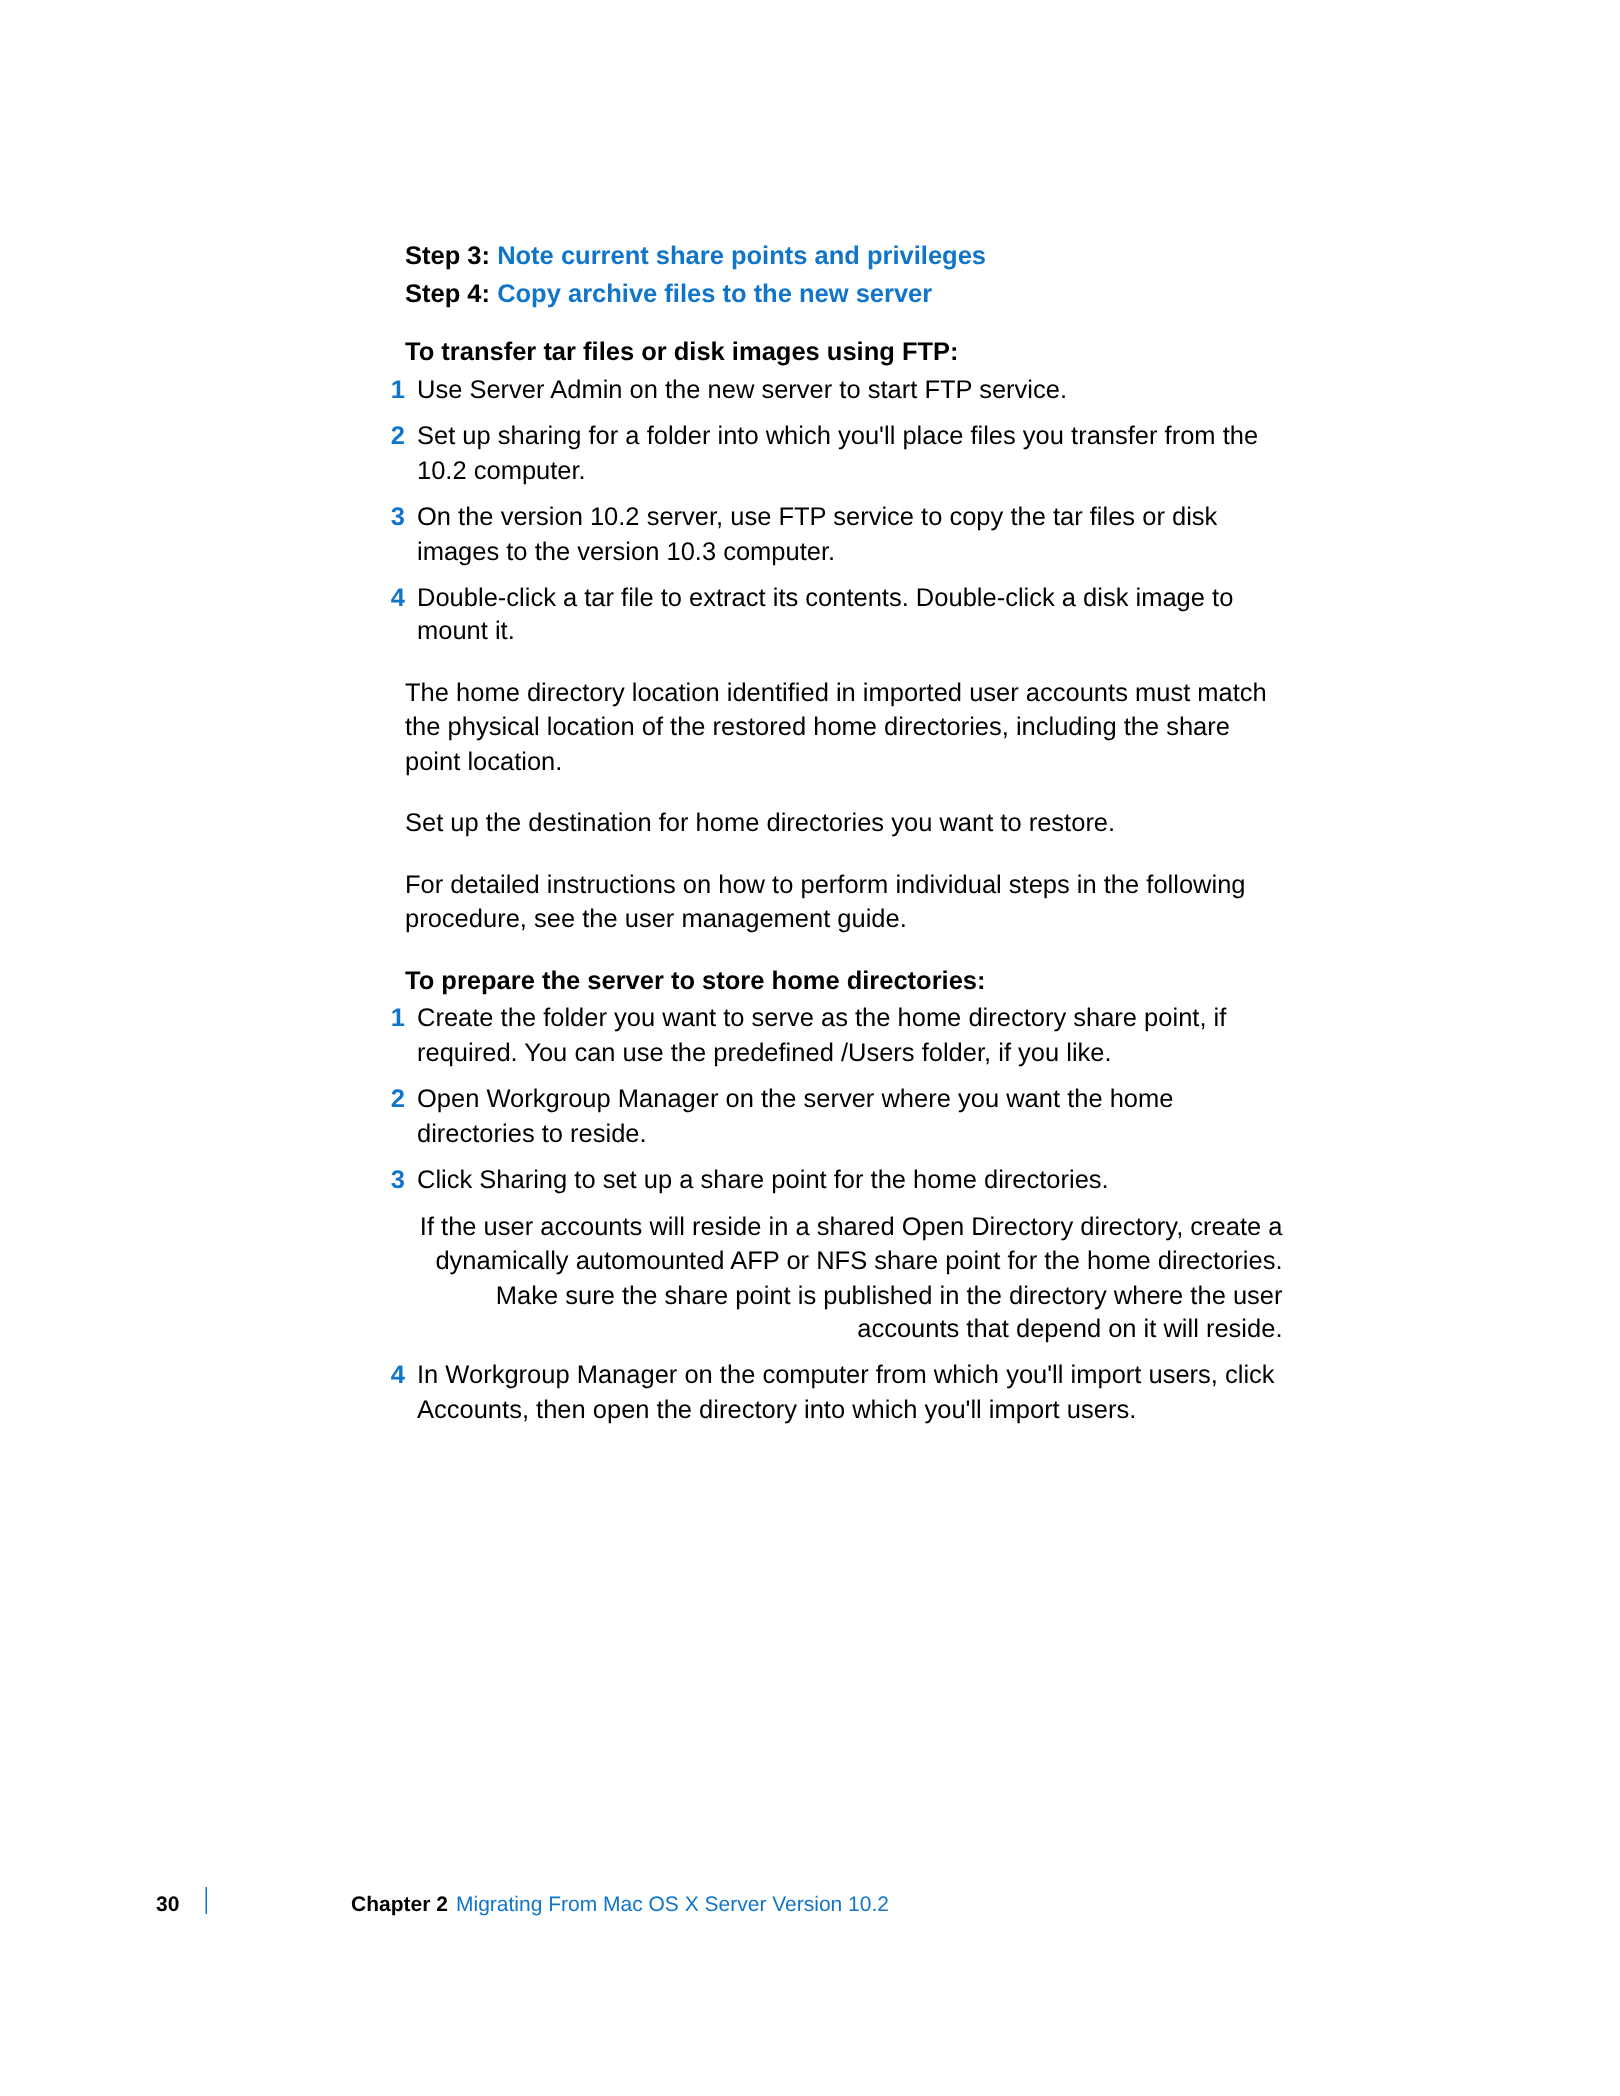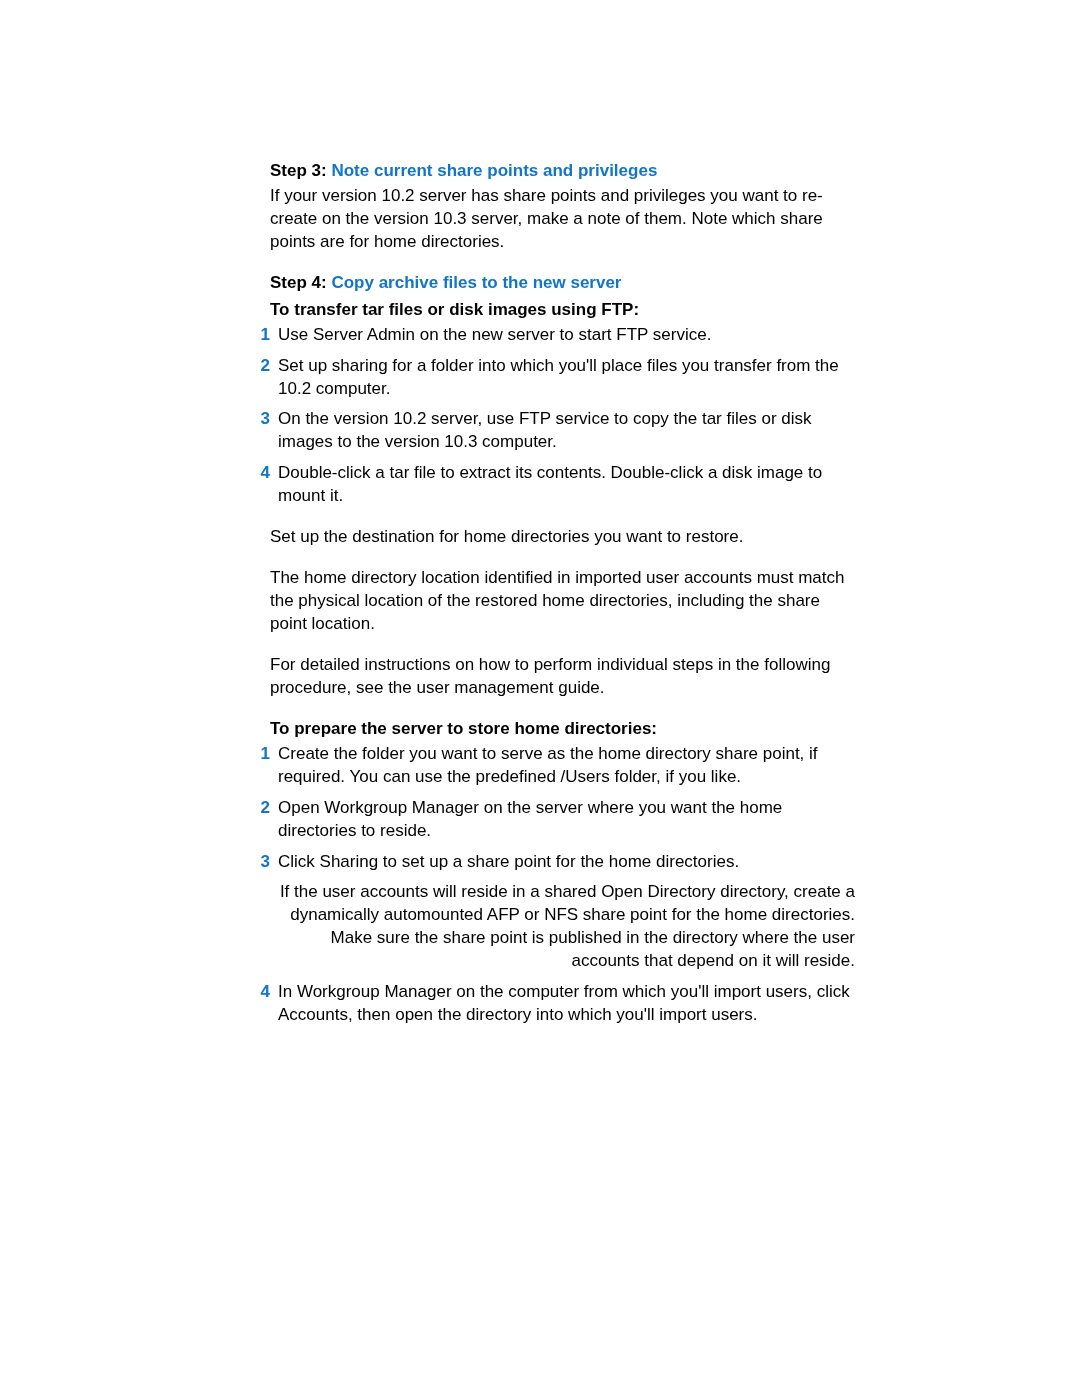--- a/index.html
+++ b/index.html
@@ -22,21 +22,21 @@
     top: 160px;
     width: 585px;
   }
   .step-heading {
     font-weight: 700;
     margin-bottom: 2px;
   }
   .step-heading .label { color: #000000; text-align: center; }
   .step-heading .title { color: #1175c9; }
   .body-text { margin-bottom: 18px; }
-  .bold-subhead { font-weight: 700; margin-top: 4px; margin-bottom: 2px; }
+  .bold-subhead { font-weight: 700; margin-top: 16px; margin-bottom: 2px; }
   .ol {
     margin: 0 0 18px 0;
     padding: 0;
   }
   .ol .li {
     display: flex;
     align-items: flex-start;
     margin-bottom: 8px;
   }
   .ol .num {
@@ -96,21 +96,20 @@
 <body>
 
 <div class="page">
   <div class="content">
 
     <div class="step-heading">
       <span class="label">Step 3:</span>
       <span> </span>
       <span class="title">Note current share points and privileges</span>
     </div>
-    <div class="body-text">If your version 10.2 server has share points and privileges you want to re-create on the version 10.3 server, make a note of them. Note which share points are for home directories.</div>
 
     <div class="step-heading">
       <span class="label">Step 4:</span>
       <span> </span>
       <span class="title">Copy archive files to the new server</span>
     </div>
     <div class="bold-subhead">To transfer tar files or disk images using FTP:</div>
     <div class="ol">
       <div class="li">
         <div class="num">1</div>
@@ -123,22 +122,22 @@
       <div class="li">
         <div class="num">3</div>
         <div class="li-body">On the version 10.2 server, use FTP service to copy the tar files or disk images to the version 10.3 computer.</div>
       </div>
       <div class="li">
         <div class="num">4</div>
         <div class="li-body">Double-click a tar file to extract its contents. Double-click a disk image to mount it.</div>
       </div>
     </div>
 
+    <div class="body-text">The home directory location identified in imported user accounts must match the physical location of the restored home directories, including the share point location.</div>
     <div class="body-text">Set up the destination for home directories you want to restore.</div>
-    <div class="body-text">The home directory location identified in imported user accounts must match the physical location of the restored home directories, including the share point location.</div>
     <div class="body-text">For detailed instructions on how to perform individual steps in the following procedure, see the user management guide.</div>
     <div class="bold-subhead">To prepare the server to store home directories:</div>
     <div class="ol">
       <div class="li">
         <div class="num">1</div>
         <div class="li-body">Create the folder you want to serve as the home directory share point, if required. You can use the predefined /Users folder, if you like.</div>
       </div>
       <div class="li">
         <div class="num">2</div>
         <div class="li-body">Open Workgroup Manager on the server where you want the home directories to reside.</div>
@@ -151,13 +150,19 @@
         </div>
       </div>
       <div class="li">
         <div class="num">4</div>
         <div class="li-body">In Workgroup Manager on the computer from which you'll import users, click Accounts, then open the directory into which you'll import users.</div>
       </div>
     </div>
 
   </div>
 
+  <div class="footer">
+    <div class="footer-pagenum">30</div>
+    <div class="footer-rule"></div>
+    <div class="footer-chapter">Chapter 2</div>
+    <div class="footer-title">Migrating From Mac OS X Server Version 10.2</div>
+  </div>
 </div>
 
 </body></html>

